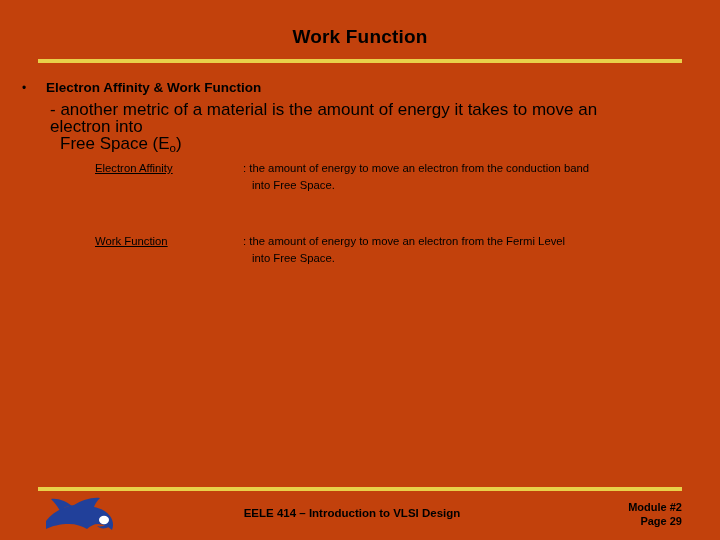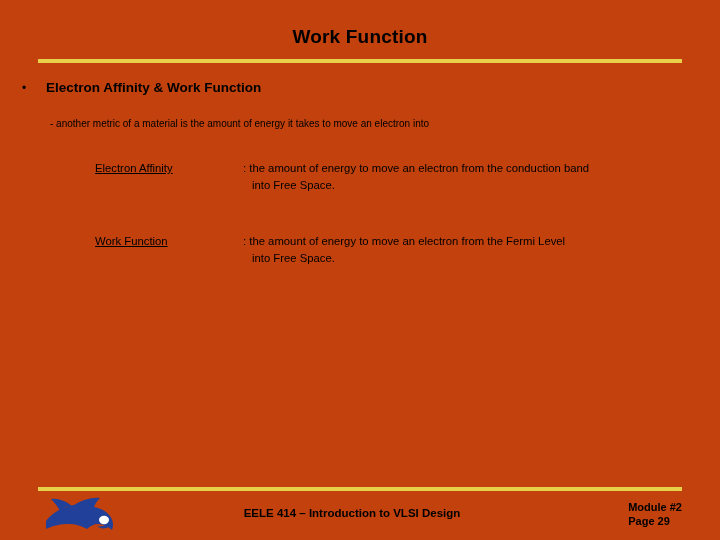--- a/index.html
+++ b/index.html
@@ -59,24 +59,24 @@
   .bullet-head {
     display: inline-block;
     font-size: 13.5px;
     font-weight: bold;
     line-height: 16px;
     vertical-align: top;
   }
 
   .sub-para {
     position: absolute;
-    top: 115px;
+    top: 101px;
     left: 50px;
     width: 600px;
-    font-size: 10px;
+    font-size: 17px;
     line-height: 17px;
   }
   .sub-para .cont {
     display: block;
     padding-left: 10px;
   }
   sub { font-size: 0.68em; vertical-align: -0.28em; }
 
   .def {
     position: absolute;
@@ -129,40 +129,41 @@
     left: 0;
     width: 704px;
     text-align: center;
     font-size: 11.5px;
     font-weight: bold;
   }
   .footer-module {
     position: absolute;
     top: 500px;
     right: 38px;
-    text-align: left;
+    text-align: right;
     font-size: 11px;
     font-weight: bold;
     line-height: 14px;
   }
 </style>
 </head>
 <body>
 
 <div class="slide">
 
   <div class="slide-title">Work Function</div>
   <div class="rule rule-top"></div>
 
   <div class="bullet-row">
     <span class="bullet-dot">•</span><span class="bullet-head">Electron Affinity &amp; Work Function</span>
   </div>
 
   <div class="sub-para">
     <span>- another metric of a material is the amount of energy it takes to move an electron into</span>
+    <span class="cont"><span>Free Space (E</span><sub>o</sub><span>)</span></span>
   </div>
 
   <div class="def def-affinity">
     <span class="def-term">Electron Affinity</span><span class="def-body">
       <span>: the amount of energy to move an electron from the conduction band</span>
       <span class="cont">into Free Space.</span>
     </span>
   </div>
 
 

